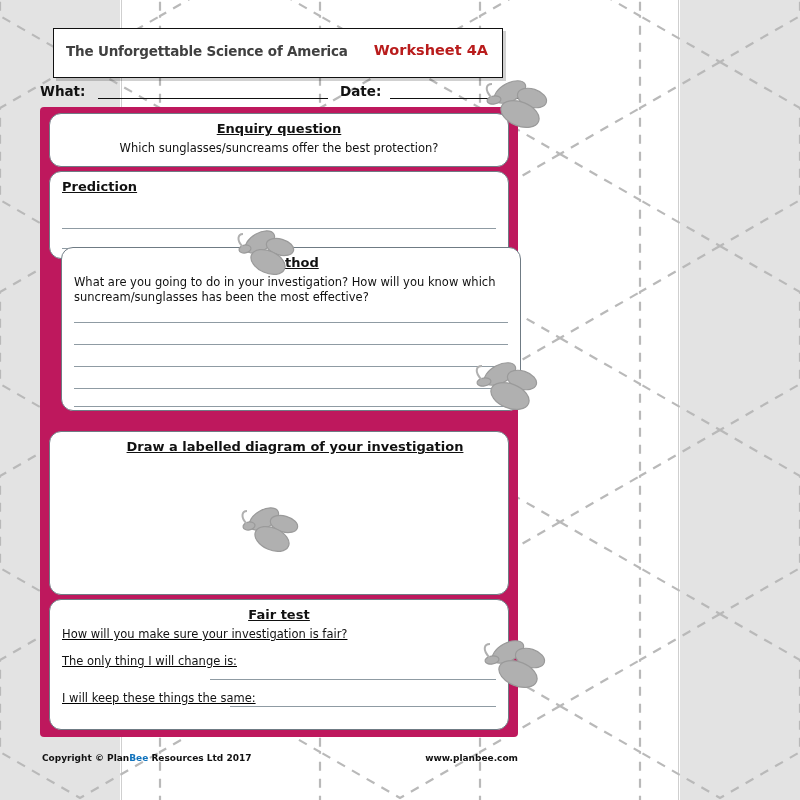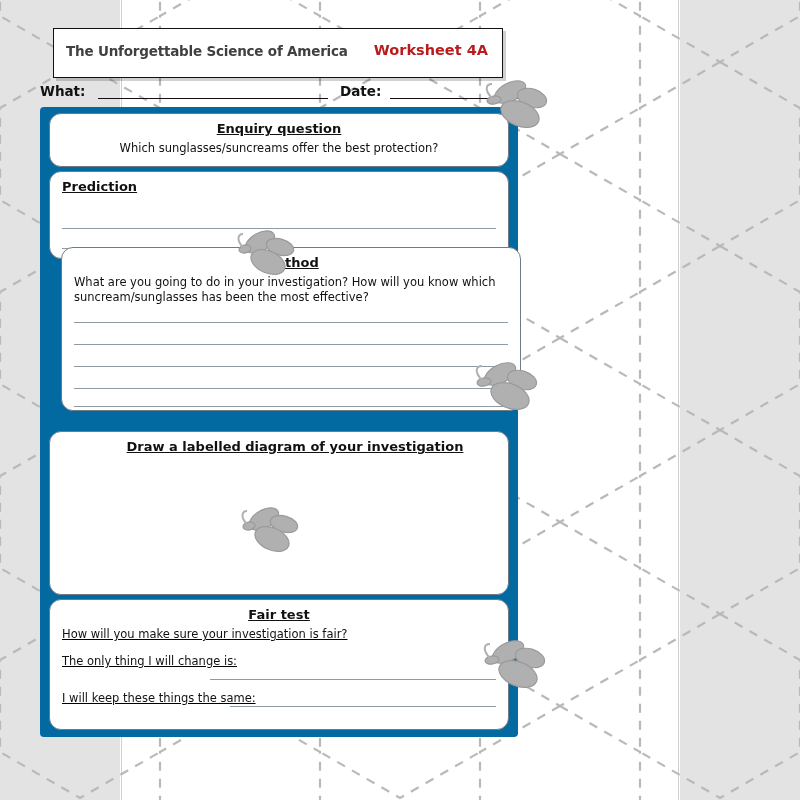--- a/index.html
+++ b/index.html
@@ -112,21 +112,21 @@
     border-bottom: 1.4px solid #111;
   }
 
   
   #panel {
     position: absolute;
     left: 40px;
     top: 107px;
     width: 478px;
     height: 630px;
-    background: #0369a1;
+    background: #be185d;
     border-radius: 4px;
   }
 
   .card {
     position: absolute;
     left: 9px;
     width: 460px;
     background: #ffffff;
     border: 1.4px solid #6f7b84;
     border-radius: 12px;
@@ -325,14 +325,18 @@
   <svg class="bee" style="left:478px; top:638px;" width="76" height="56" viewBox="0 0 76 56">
     <g fill="#b0b0b0" stroke="#9a9a9a" stroke-width="1.2">
       <ellipse cx="30" cy="14" rx="17" ry="9" transform="rotate(-28 30 14)"></ellipse>
       <ellipse cx="52" cy="20" rx="15" ry="9" transform="rotate(18 52 20)"></ellipse>
       <ellipse cx="40" cy="36" rx="20" ry="12" transform="rotate(22 40 36)"></ellipse>
       <ellipse cx="14" cy="22" rx="7" ry="4" transform="rotate(-10 14 22)"></ellipse>
     </g>
     <path d="M12 20 C4 12, 6 6, 12 6" fill="none" stroke="#b0b0b0" stroke-width="2"></path>
   </svg>
 
+  <div id="footer">
+    <div id="copyright"><span>Copyright © Plan</span><span class="brand">Bee</span><span> Resources Ltd 2017</span></div>
+    <div id="weburl">www.planbee.com</div>
+  </div>
 
 </div>
 
 </body></html>

